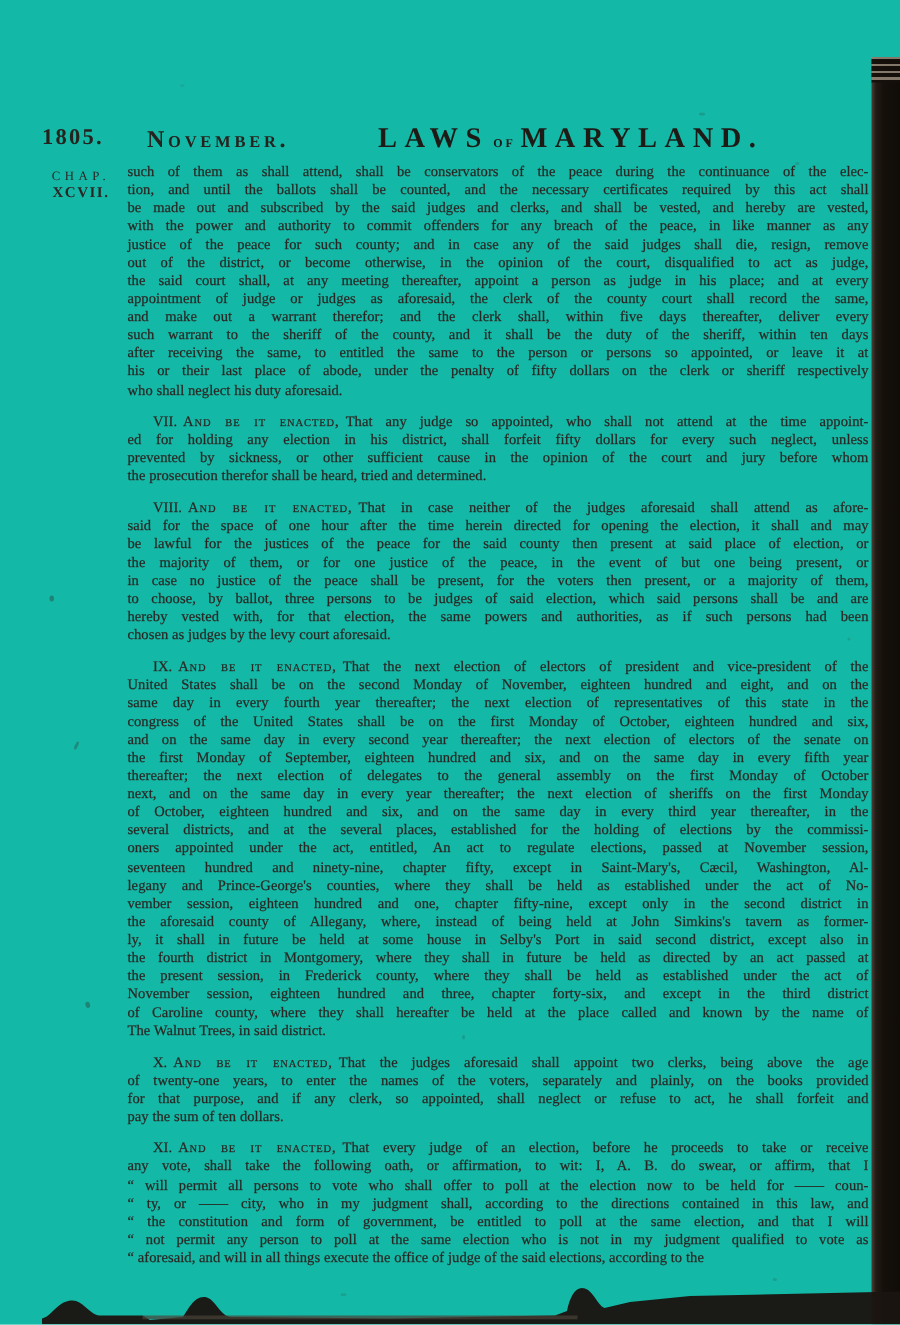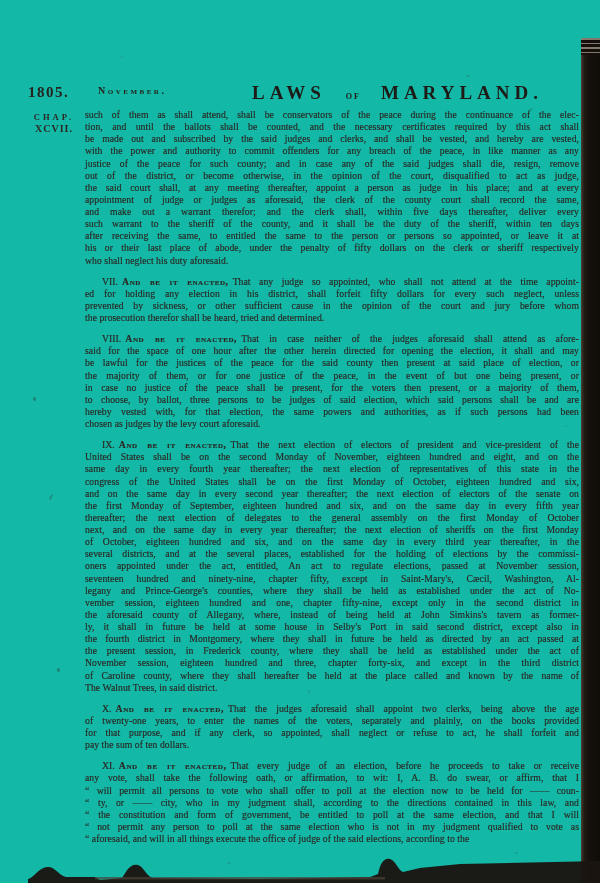--- a/index.html
+++ b/index.html
@@ -15,53 +15,53 @@
     overflow:hidden;
   }
   
   .year {
     position:absolute; left:28px; top:84px;
     font-size:15px; letter-spacing:1.5px; color:#26221e;
     font-weight:bold;
   }
   .month {
     position:absolute; left:98px; top:85px;
-    font-size:10px; font-variant:small-caps; letter-spacing:2.5px;
+    font-size:16px; font-variant:small-caps; letter-spacing:2.5px;
     color:#26221e; font-weight:bold;
   }
   .main-title {
     position:absolute; left:252px; top:82px;
     color:#1e1a16; font-weight:bold; white-space:nowrap;
   }
   .main-title .big { font-size:19px; letter-spacing:5px; }
-  .main-title .of  { font-size:11px; letter-spacing:2px; font-variant:small-caps; margin:0 20px; }
+  .main-title .of  { font-size:11px; letter-spacing:2px; font-variant:small-caps; margin:0 3px; }
   
   .chap-note {
     position:absolute; left:27px; top:112px; width:54px;
     text-align:center; color:#2b2724;
   }
-  .chap-note .l1 { font-size:8.5px; letter-spacing:3px; font-weight:bold; }
+  .chap-note .l1 { font-size:8.5px; letter-spacing:3px; font-weight:normal; }
   .chap-note .l2 { font-size:10px; letter-spacing:1px; font-weight:bold; margin-top:0.5px; }
   
   .body-col {
     position:absolute; left:85px; top:109px; width:494px;
     color:#2b2724;
     -webkit-text-stroke:0.2px rgba(43,37,32,.75);
   }
   .para { margin:0 0 9px 0; }
   .para:last-child { margin-bottom:0; }
   .line {
     font-size:9.7px; line-height:12.12px;
     text-align:justify; text-align-last:justify;
     letter-spacing:0.05px;
   }
   .line.last { text-align-last:left; }
   .first-line { text-indent:17px; }
   .num { margin-right:4px; }
-  .sc  { font-variant:small-caps; letter-spacing:0.6px; margin-right:4px;font-weight:bold; }
+  .sc  { font-variant:small-caps; letter-spacing:0.6px; margin-right:4px; }
   
   .right-band {
     position:absolute; left:581px; top:38px; width:19px; height:845px;
     background:linear-gradient(to right,#4a4036 0px,#221b14 3px,#15100b 8px,#100c08 100%);
     border-radius:2px 0 0 0;
   }
   .right-band .ridges {
     position:absolute; top:0; left:0; right:0; height:17px;
     background:repeating-linear-gradient(to bottom, rgba(150,138,122,.85) 0 1.5px, rgba(20,15,10,.9) 1.5px 4.5px);
   }
@@ -105,21 +105,21 @@
       <div>
           <div class="line">ed for holding any election in his district, shall forfeit fifty dollars for every such neglect, unless</div>
           <div class="line">prevented by sickness, or other sufficient cause in the opinion of the court and jury before whom</div>
           <div class="line last">the prosecution therefor shall be heard, tried and determined.</div>
         </div>
     </div>
 
     <div class="para">
       <div class="line first-line"><span class="num">VIII.</span><span class="sc">And be it enacted,</span><span>That in case neither of the judges aforesaid shall attend as afore-</span></div>
       <div>
-          <div class="line">said for the space of one hour after the other herein directed for opening the election, it shall and may</div>
+          <div class="line">said for the space of one hour after the time herein directed for opening the election, it shall and may</div>
           <div class="line">be lawful for the justices of the peace for the said county then present at said place of election, or</div>
           <div class="line">the majority of them, or for one justice of the peace, in the event of but one being present, or</div>
           <div class="line">in case no justice of the peace shall be present, for the voters then present, or a majority of them,</div>
           <div class="line">to choose, by ballot, three persons to be judges of said election, which said persons shall be and are</div>
           <div class="line">hereby vested with, for that election, the same powers and authorities, as if such persons had been</div>
           <div class="line last">chosen as judges by the levy court aforesaid.</div>
         </div>
     </div>
 
     <div class="para">

